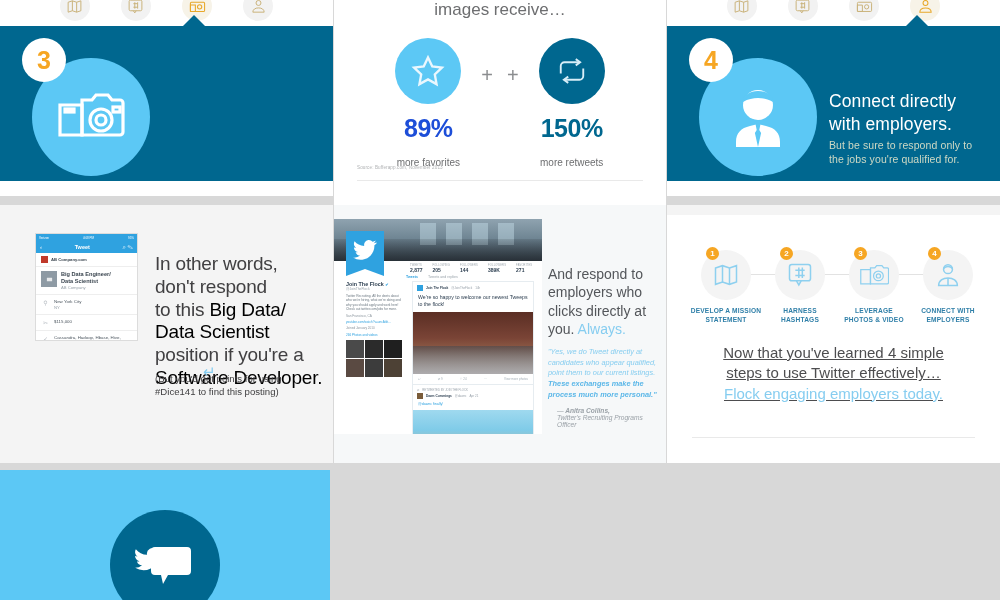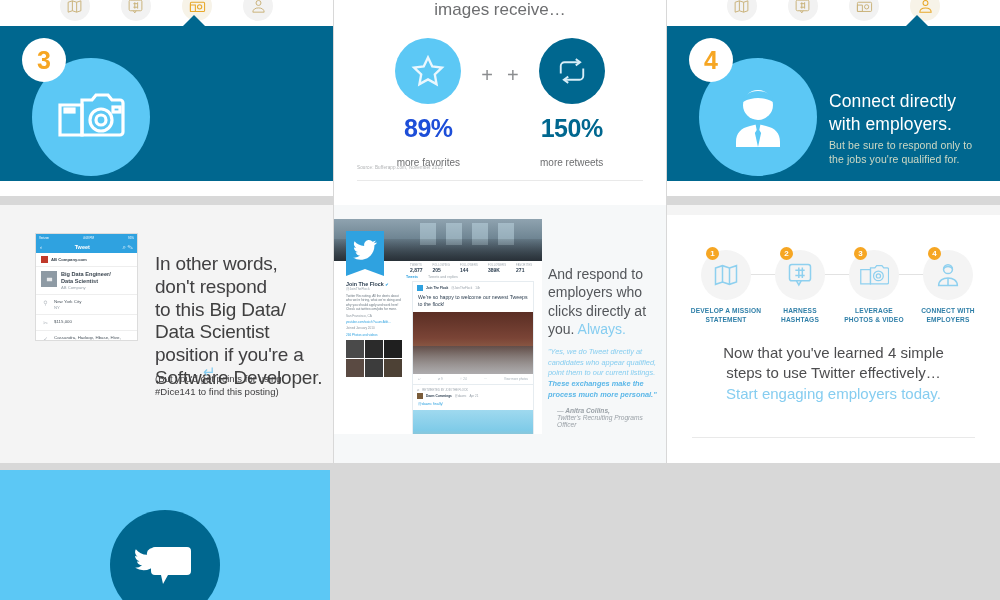--- a/index.html
+++ b/index.html
@@ -49,21 +49,21 @@
   .ph-ttl { font-size:5.6px; font-weight:bold; color:#3b4650; line-height:1.25;}
   .ph-sub { font-size:4.2px; color:#9aa3ab; }
   .ph-txt { font-size:4.4px; color:#4c565f; line-height:1.35;}
   .ph-hdr { display:flex; align-items:center; gap:3px; padding:3px 5px; border-bottom:1px solid #eee;}
   .ph-hdr .sq { width:7px; height:7px; background:#c0392b; flex:none;}
   .ph-hdr .nm { font-size:4.2px; color:#3b4650; font-weight:bold;}
   .ph-logo { width:16px; height:16px; background:#8e9aa4; flex:none; display:flex;align-items:center;justify-content:center;}
 
   
   .copy { position:absolute; font-size:19px; line-height:1.2; color:#414042; letter-spacing:-.2px;}
-  .copy .lt { color:#404040; }
+  .copy .lt { color:#000000; }
   .copy-small { position:absolute; font-size:9.6px; line-height:1.35; color:#414042;}
   .arrow-ret { position:absolute; color:#86cdf0; font-size:15px;}
 
   
   .tw { position:absolute; background:#ffffff; overflow:hidden;}
   .tw-cover { position:absolute; left:0; right:0; top:0; height:42px; overflow:hidden; background:#6c7f8c;}
   .tw-cover .c-sky { position:absolute; inset:0; background:linear-gradient(180deg,#8fa3b0 0%,#6e8492 48%,#44525d 100%);}
   .tw-cover .c-row { position:absolute; left:0; right:0; bottom:0; height:22px; background:linear-gradient(180deg,rgba(40,48,55,.15),rgba(25,30,35,.65));}
   .tw-cover .win { position:absolute; top:4px; width:16px; height:22px; background:rgba(200,225,235,.45); }
   .tw-avatar { position:absolute; width:38px; height:38px; background:#2fa2e0; left:12px; top:12px; z-index:4; display:flex; align-items:center; justify-content:center;}
@@ -498,24 +498,24 @@
               <path d="M8.2 6.3c1.1-1 2.3-1.5 3.8-1.5s2.7.5 3.8 1.5"></path>
               <path d="M4 21c0-4.2 3.6-6.5 8-6.5s8 2.3 8 6.5z"></path>
               <path d="M12 14.5V21"></path>
             </svg>
         </div>
         <div class="step-lbl" style="white-space:pre-line;">CONNECT  WITH
 EMPLOYERS</div>
       </div>
     </div>
 
-    <div class="outro" style="left:18px;right:18px;top:138px;">
+    <div class="outro" style="left:18px;right:18px;top:138px;text-decoration:underline;">
       <div>Now that you've learned 4 simple</div>
       <div>steps to use Twitter effectively…</div>
-      <div class="lt">Start engaging employers today.</div>
+      <div class="lt">Flock engaging employers today.</div>
     </div>
 
     <div class="hr-light" style="left:25px;right:25px;top:232px;"></div>
   </div>
 
   <div class="birdpanel" style="left:0;top:470px;width:330px;height:130px;">
     <div class="birdcircle" style="left:110px;top:40px;width:110px;height:110px;">
       <svg width="62" height="52" viewBox="0 0 62 52">
         <path d="M21 8h32a4 4 0 014 4v20a4 4 0 01-4 4H34l-5 9-2-9h-6a4 4 0 01-4-4V12a4 4 0 014-4z" fill="#ffffff"></path>
         <path d="M30 19c-1.6.7-3.3 1.2-5.1 1.4 1.8-1.1 3.2-2.8 3.9-4.9-1.7 1-3.6 1.7-5.6 2.1a8.8 8.8 0 00-15 8c-7.3-.4-13.8-3.9-18.1-9.2a8.8 8.8 0 002.7 11.8 8.7 8.7 0 01-4-1.1v.1c0 4.3 3 7.9 7.1 8.7a8.9 8.9 0 01-4 .2 8.8 8.8 0 008.2 6.1A17.7 17.7 0 01-11 46.4 24.9 24.9 0 002.5 50.4c16.2 0 25-13.4 25-25v-1.1c1.7-1.3 3.2-2.9 4.4-4.7z" fill="#ffffff" transform="translate(8,0) scale(.62)"></path>

